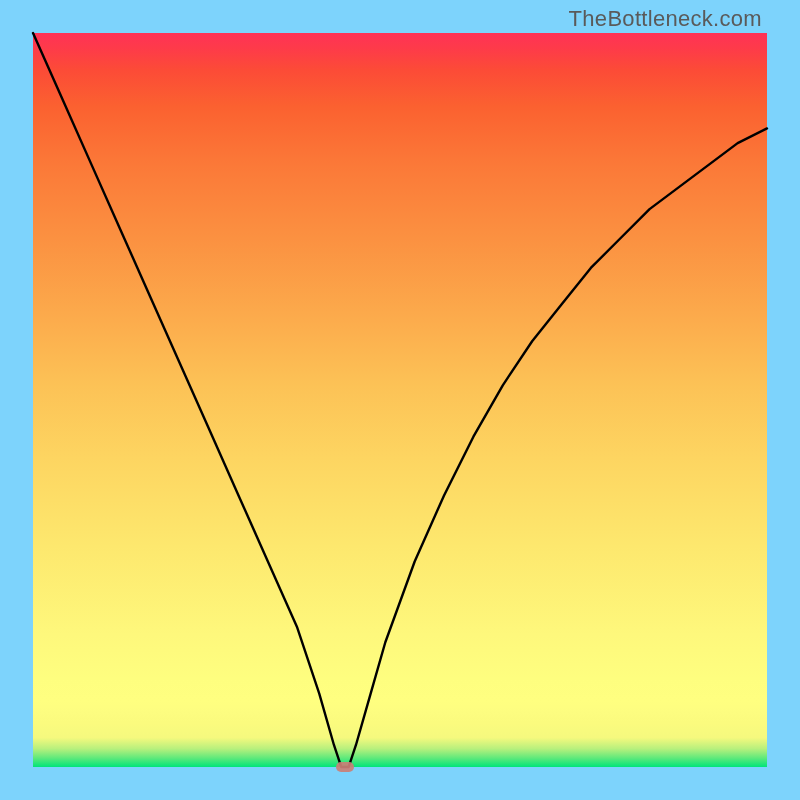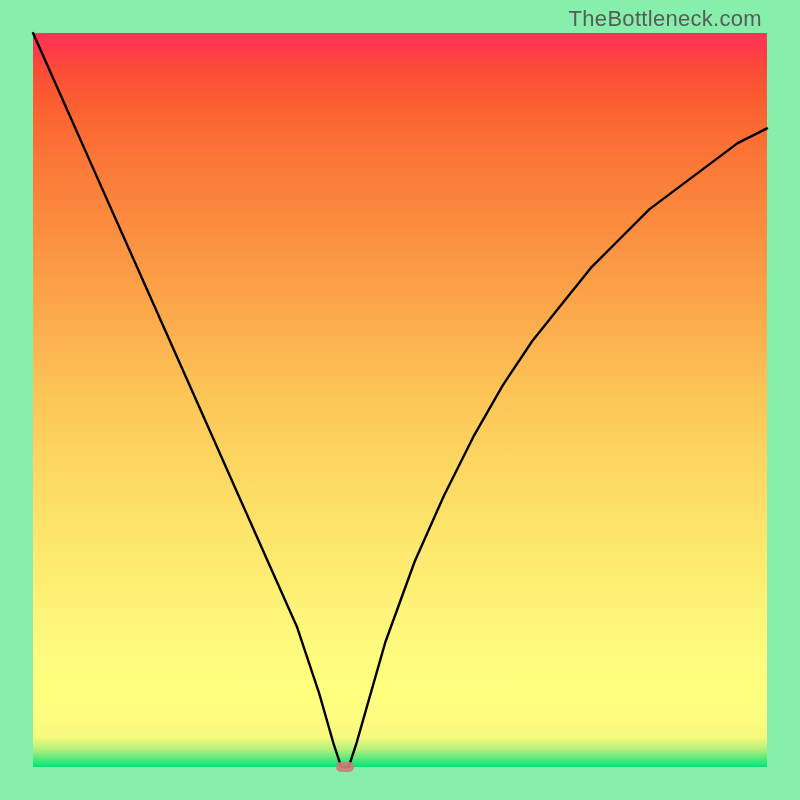--- a/index.html
+++ b/index.html
@@ -8,21 +8,21 @@
     width: 800px;
     height: 800px;
     overflow: hidden;
     background: #000;
     font-family: Arial, Helvetica, sans-serif;
   }
   .frame {
     position: relative;
     width: 800px;
     height: 800px;
-    background: #86efac;
+    background: #7dd3fc;
   }
   .plot-area {
     position: absolute;
     left: 33px;
     top: 33px;
     width: 734px;
     height: 734px;
     
     background: linear-gradient(
       to top,

